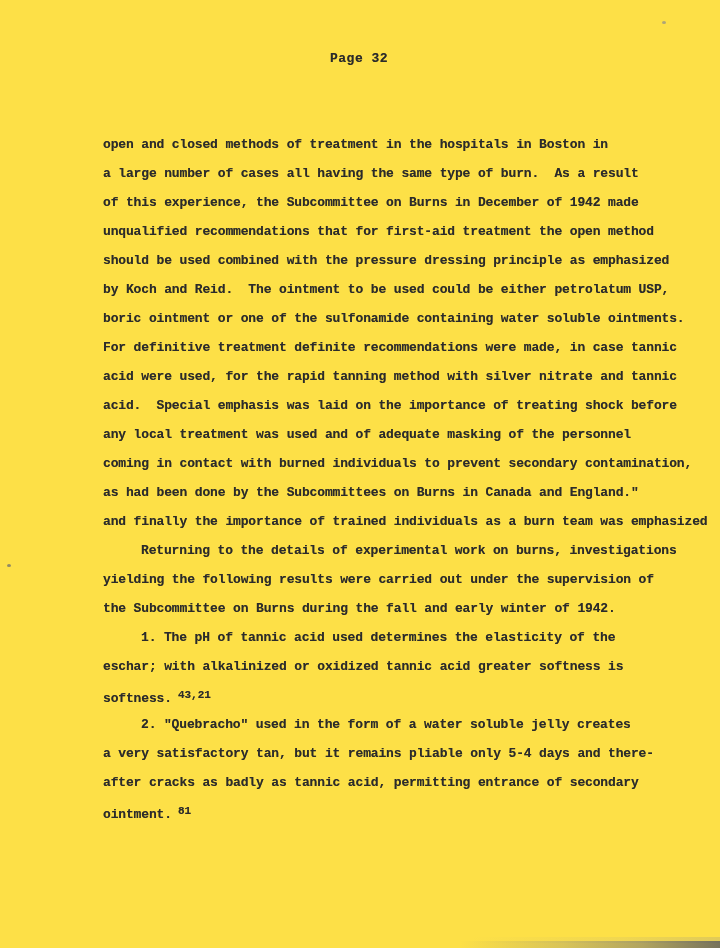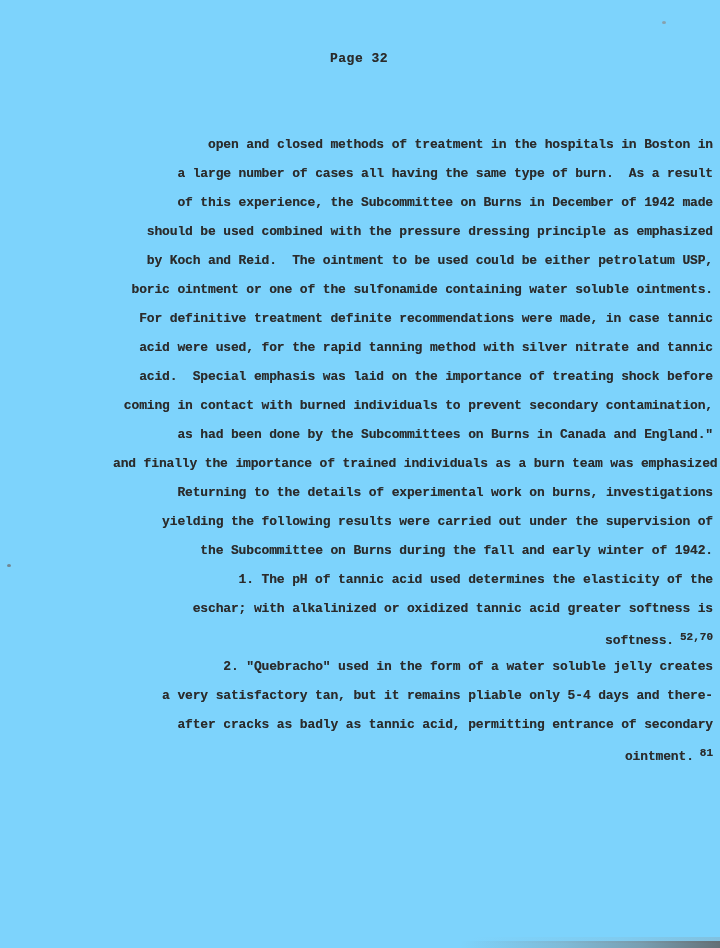--- a/index.html
+++ b/index.html
@@ -7,40 +7,39 @@
     padding: 0;
     width: 720px;
     height: 948px;
     background: #ffffff;
     overflow: hidden;
   }
   .page {
     position: relative;
     width: 720px;
     height: 948px;
-    background: #7dd3fc;
+    background: #fde047;
     font-family: "Liberation Mono", "DejaVu Sans Mono", monospace;
     color: #2b2b2b;
   }
   .page-number {
     position: absolute;
     top: 51px;
     left: 330px;
     font-size: 13px;
     font-weight: bold;
     letter-spacing: 0.5px;
     white-space: pre;
     text-shadow: 0 0 0.5px rgba(40,40,40,0.55);
   }
   .body-block {
     position: absolute;
     top: 136px;
-    left: 113px;
+    left: 103px;
     width: 600px;
-    text-align: right;
   }
   .line {
     height: 29px;
     font-size: 13px;
     font-weight: bold;
     line-height: 17px;
     letter-spacing: -0.15px;
     white-space: pre;
     text-shadow: 0 0 0.5px rgba(40,40,40,0.5);
   }
@@ -100,35 +99,37 @@
 <body>
 
 <div class="page">
 
   <div class="page-number">Page 32</div>
 
   <div class="body-block">
     <div class="line">open and closed methods of treatment in the hospitals in Boston in</div>
     <div class="line">a large number of cases all having the same type of burn.  As a result</div>
     <div class="line">of this experience, the Subcommittee on Burns in December of 1942 made</div>
+    <div class="line">unqualified recommendations that for first-aid treatment the open method</div>
     <div class="line">should be used combined with the pressure dressing principle as emphasized</div>
     <div class="line">by Koch and Reid.  The ointment to be used could be either petrolatum USP,</div>
     <div class="line">boric ointment or one of the sulfonamide containing water soluble ointments.</div>
     <div class="line">For definitive treatment definite recommendations were made, in case tannic</div>
     <div class="line">acid were used, for the rapid tanning method with silver nitrate and tannic</div>
     <div class="line">acid.  Special emphasis was laid on the importance of treating shock before</div>
+    <div class="line">any local treatment was used and of adequate masking of the personnel</div>
     <div class="line">coming in contact with burned individuals to prevent secondary contamination,</div>
     <div class="line">as had been done by the Subcommittees on Burns in Canada and England."</div>
     <div class="line">and finally the importance of trained individuals as a burn team was emphasized</div>
     <div class="line indent">Returning to the details of experimental work on burns, investigations</div>
     <div class="line">yielding the following results were carried out under the supervision of</div>
     <div class="line">the Subcommittee on Burns during the fall and early winter of 1942.</div>
     <div class="line indent">1. The pH of tannic acid used determines the elasticity of the</div>
     <div class="line">eschar; with alkalinized or oxidized tannic acid greater softness is</div>
-    <div class="line"><span>softness.</span><sup>52,70</sup></div>
+    <div class="line"><span>softness.</span><sup>43,21</sup></div>
     <div class="line indent">2. "Quebracho" used in the form of a water soluble jelly creates</div>
     <div class="line">a very satisfactory tan, but it remains pliable only 5-4 days and there-</div>
     <div class="line">after cracks as badly as tannic acid, permitting entrance of secondary</div>
     <div class="line"><span>ointment.</span><sup>81</sup></div>
   </div>
 
   <div class="speck speck-left"></div>
   <div class="speck speck-top-right"></div>
   <div class="scan-bar-haze"></div>
   <div class="scan-bar"></div>

